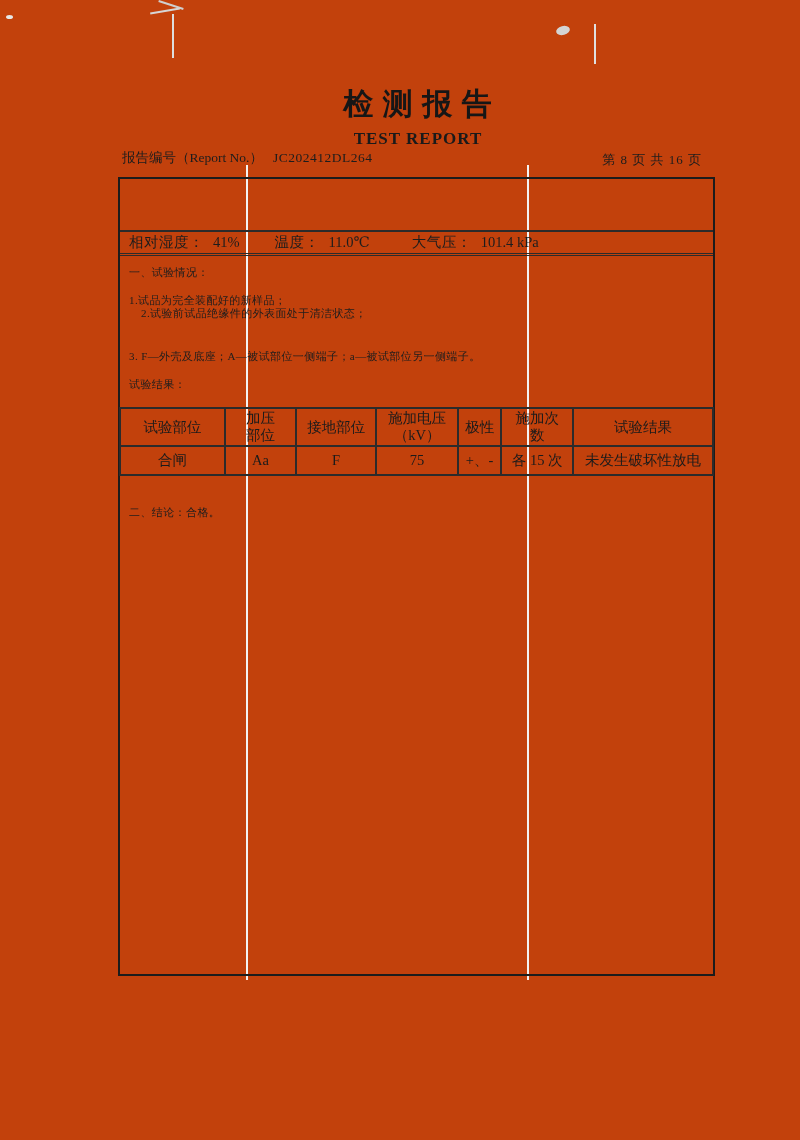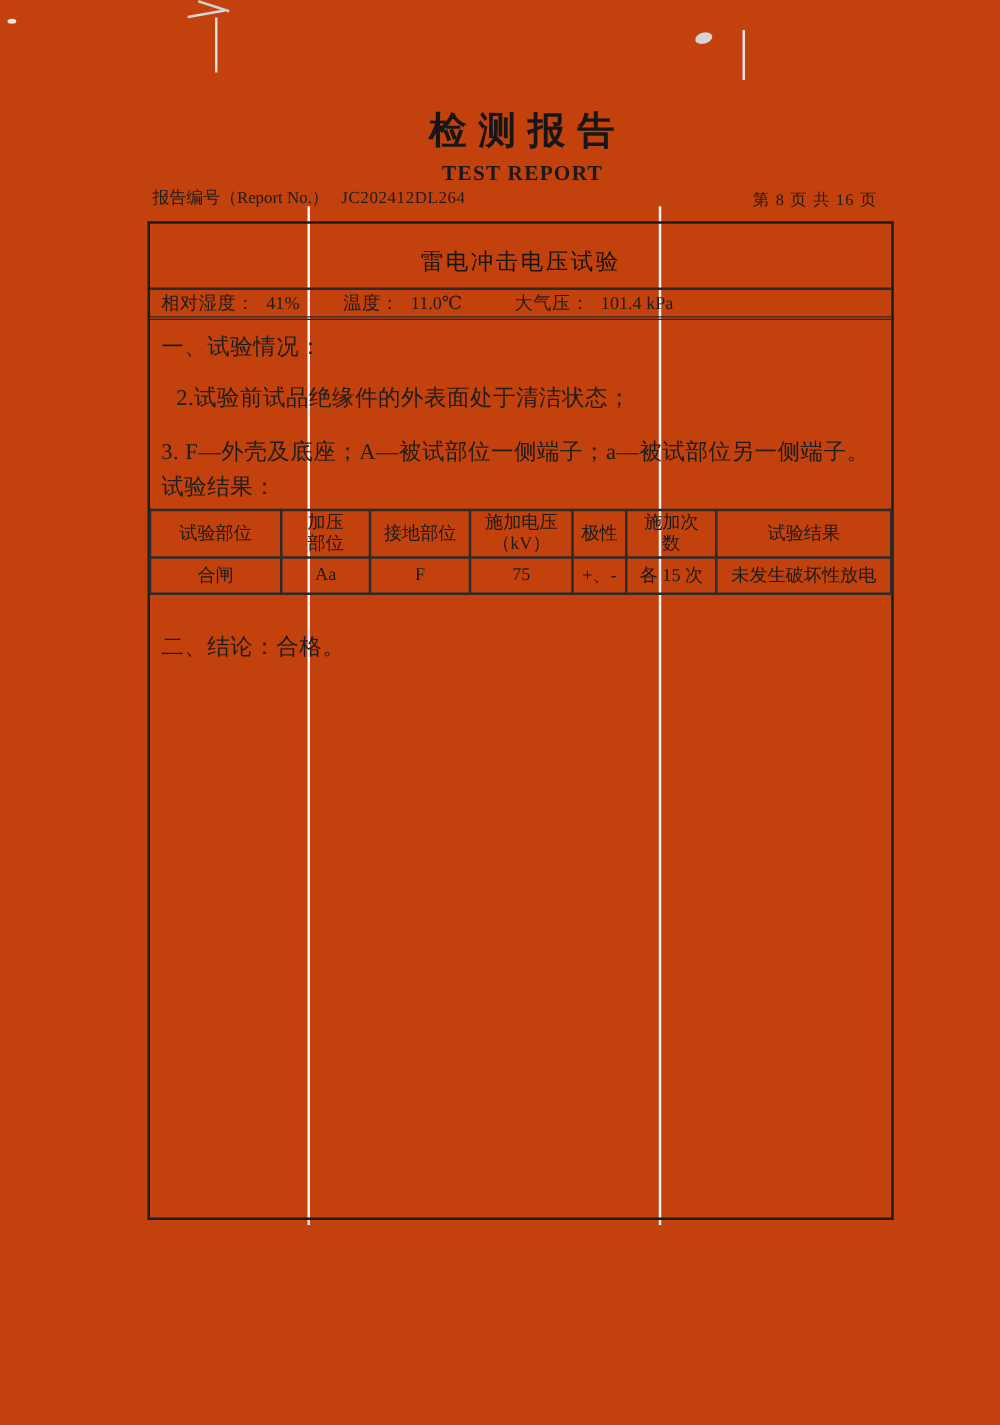--- a/index.html
+++ b/index.html
@@ -48,21 +48,21 @@
     position:absolute;top:51px;left:0;width:100%;height:26px;
     border-top:2px solid #2b2b2b;border-bottom:3px double #2b2b2b;
     display:flex;align-items:center;font-size:14.5px;box-sizing:border-box;
     padding-left:9px;
   }
   .env-item .lab{letter-spacing:0.5px;}
   .env-item .val{margin-left:9px;}
   .env-item.e1{margin-right:35px;}
   .env-item.e2{margin-right:42px;}
 
-  .para{position:absolute;left:9px;font-size:18px;letter-spacing:0.4px;white-space:nowrap;}
+  .para{position:absolute;left:9px;font-size:11px;letter-spacing:0.4px;white-space:nowrap;}
   .p-heading{top:86px;}
   .p-note1{top:114px;}
   .p-note2{top:127px;margin-left:12px;}
   .p-note3{top:170px;}
   .p-results{top:198px;}
   .p-conclusion{top:326px;}
 
   table.results{
     position:absolute;top:228px;left:-1px;width:calc(100% + 2px);
     border-collapse:collapse;table-layout:fixed;
@@ -94,35 +94,35 @@
 
   <div class="meta-row">
     <div class="report-no">
       <span class="lab">报告编号（Report No.）</span><span class="val">JC202412DL264</span>
     </div>
     <div class="page-no">第 8 页 共 16 页</div>
   </div>
 
   <div class="box">
 
-    <div class="box-title">雷电冲击电压试验</div>
 
     <div class="env-row">
       <span class="env-item e1">
         <span class="lab">相对湿度：</span><span class="val">41%</span>
       </span>
       <span class="env-item e2">
         <span class="lab">温度：</span><span class="val">11.0℃</span>
       </span>
       <span class="env-item e3">
         <span class="lab">大气压：</span><span class="val">101.4 kPa</span>
       </span>
     </div>
 
     <div class="para p-heading">一、试验情况：</div>
+    <div class="para p-note1">1.试品为完全装配好的新样品；</div>
     <div class="para p-note2">2.试验前试品绝缘件的外表面处于清洁状态；</div>
     <div class="para p-note3">3. F—外壳及底座；A—被试部位一侧端子；a—被试部位另一侧端子。</div>
     <div class="para p-results">试验结果：</div>
 
     <table class="results">
       <colgroup>
         <col style="width:17.7%">
           <col style="width:12%">
           <col style="width:13.5%">
         <col style="width:13.8%">

